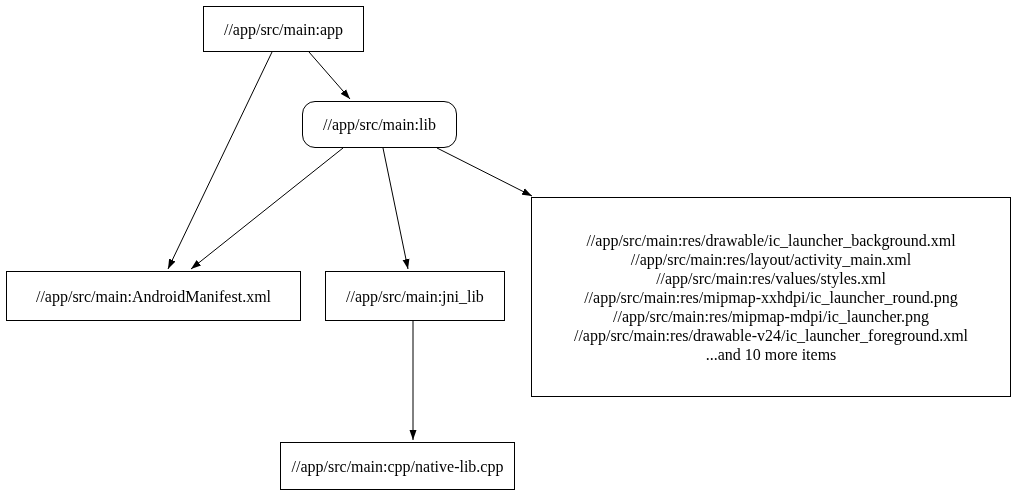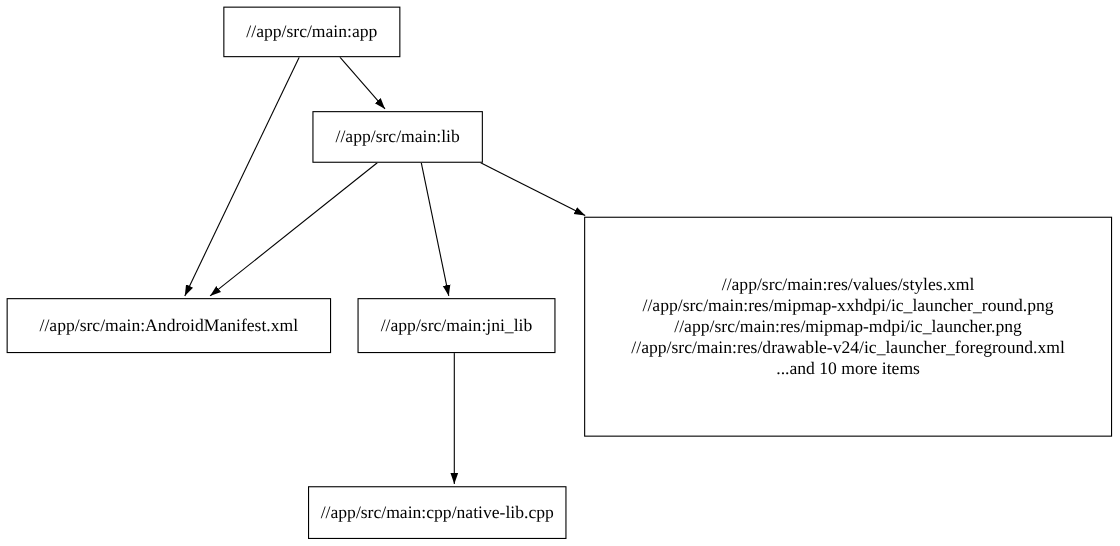--- a/index.html
+++ b/index.html
@@ -57,30 +57,32 @@
         <line x1="343" y1="148" x2="191" y2="269" stroke="#000000" stroke-width="1" marker-end="url(#arrowhead)"></line>
         <line x1="383" y1="148" x2="408" y2="269" stroke="#000000" stroke-width="1" marker-end="url(#arrowhead)"></line>
         <line x1="437" y1="148" x2="532" y2="196" stroke="#000000" stroke-width="1" marker-end="url(#arrowhead)"></line>
         <line x1="413" y1="321" x2="413" y2="440" stroke="#000000" stroke-width="1" marker-end="url(#arrowhead)"></line>
       </g>
   </svg>
   <div id="nodes">
       <div class="node" style="left: 203px; top: 6px; width: 161px; height: 46px; border-color: rgb(0, 0, 0); color: rgb(0, 0, 0);">
         <span class="node-line">//app/src/main:app</span>
       </div>
-      <div class="node" style="left: 284px; top: 101px; width: 155px; height: 47px; border-color: rgb(0, 0, 0); color: rgb(0, 0, 0);">
+      <div class="node" style="left: 302px; top: 101px; width: 155px; height: 47px; border-color: rgb(0, 0, 0); color: rgb(0, 0, 0); border-radius: 13px;">
         <span class="node-line">//app/src/main:lib</span>
       </div>
       <div class="node" style="left: 6px; top: 271px; width: 295px; height: 50px; border-color: rgb(0, 0, 0); color: rgb(0, 0, 0);">
         <span class="node-line">//app/src/main:AndroidManifest.xml</span>
       </div>
       <div class="node" style="left: 325px; top: 271px; width: 180px; height: 50px; border-color: rgb(0, 0, 0); color: rgb(0, 0, 0);">
         <span class="node-line">//app/src/main:jni_lib</span>
       </div>
       <div class="node" style="left: 531px; top: 197px; width: 480px; height: 200px; border-color: rgb(0, 0, 0); color: rgb(0, 0, 0);">
+        <span class="node-line">//app/src/main:res/drawable/ic_launcher_background.xml</span>
+        <span class="node-line">//app/src/main:res/layout/activity_main.xml</span>
         <span class="node-line">//app/src/main:res/values/styles.xml</span>
         <span class="node-line">//app/src/main:res/mipmap-xxhdpi/ic_launcher_round.png</span>
         <span class="node-line">//app/src/main:res/mipmap-mdpi/ic_launcher.png</span>
         <span class="node-line">//app/src/main:res/drawable-v24/ic_launcher_foreground.xml</span>
         <span class="node-line">...and 10 more items</span>
       </div>
       <div class="node" style="left: 280px; top: 442px; width: 235px; height: 48px; border-color: rgb(0, 0, 0); color: rgb(0, 0, 0);">
         <span class="node-line">//app/src/main:cpp/native-lib.cpp</span>
       </div>
     </div>

